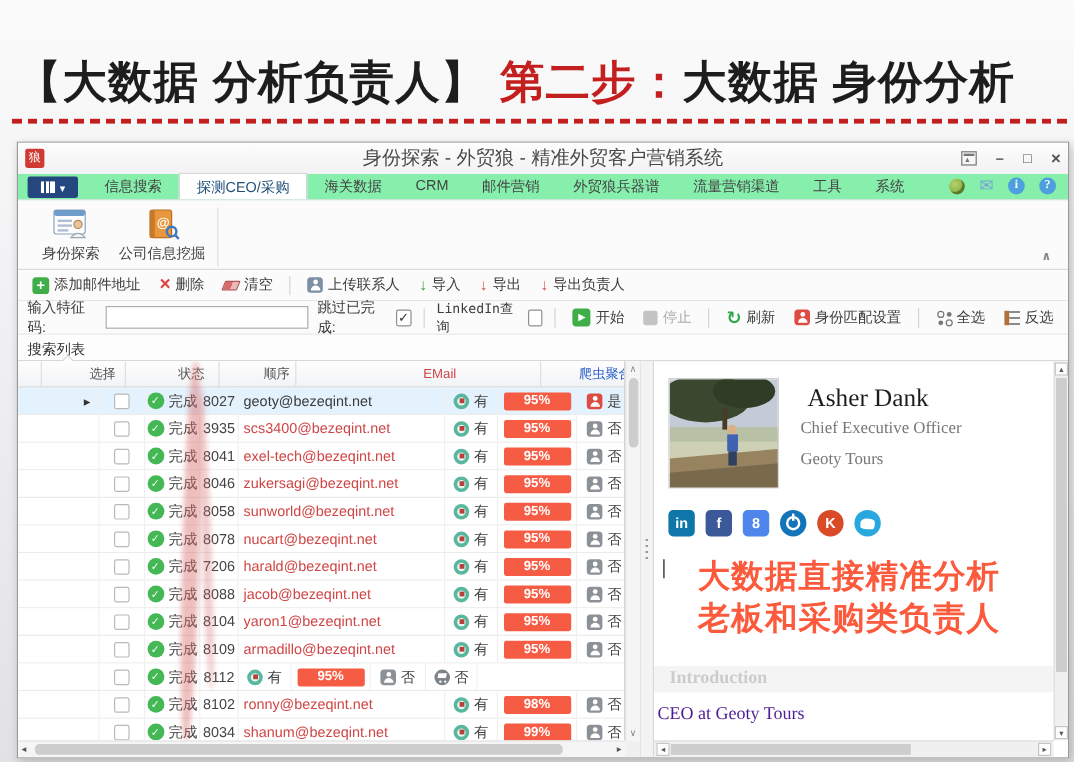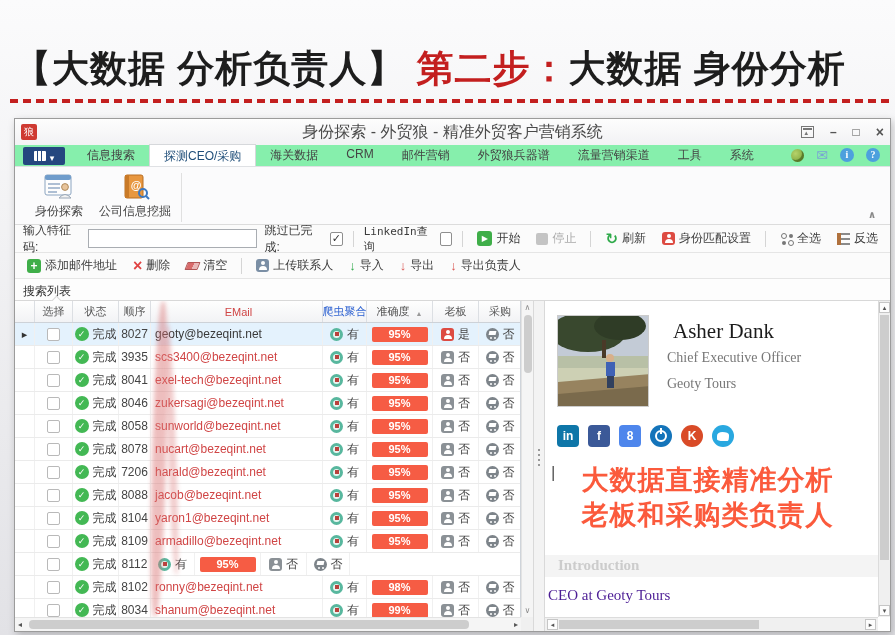--- a/index.html
+++ b/index.html
@@ -100,30 +100,30 @@
   .st-ico::before{ content:"✓"; font-weight:bold;}
 
   
   .listlabel{ height:22px; border-bottom:1px solid #d8d8d8; background:#fdfdfd; font-size:12px; color:#333; display:flex; align-items:center; padding:3px 0 0 8px; flex:none; position:relative;}
   .notch{ position:absolute; left:38px; bottom:-4px; width:7px; height:7px; background:#fdfdfd; border:1px solid #d8d8d8; border-right:none; border-bottom:none; transform:rotate(45deg);}
 
   
   .main{ flex:1; display:flex; overflow:hidden; background:#f0f0f0;}
   .gridpanel{ width:519px; flex:none; position:relative; background:#fff; border-right:1px solid #d9d9d9;}
   .gridwrap{ position:absolute; left:0; top:0; right:12px; bottom:14px; overflow:hidden; border-right:1px solid #cfd4da;}
-  .gh{ display:flex; height:22px; background:linear-gradient(#fefefe,#f2f3f5); border-bottom:1px solid #cdd2d8; font-size:11px; color:#555; align-items:center;}
+  .gh{ display:flex; height:22px; background:linear-gradient(#fefefe,#f2f3f5); border-bottom:1px solid #cdd2d8; font-size:11px; color:#555; align-items:center;gap:32px;}
   .gh .gc{ justify-content:center; border-right:1px solid #dcdfe3; height:100%; display:flex; align-items:center;}
   .gc{ flex:none; display:flex; align-items:center; justify-content:center; gap:4px; overflow:hidden; white-space:nowrap;}
   .c-ind{ width:20px;} .c-sel{ width:38px;} .c-status{ width:46px;} .c-order{ width:32px;}
   .c-email{ width:172px; justify-content:flex-start; padding-left:4px;}
   .c-crawler{ width:44px;} .c-acc{ width:66px;} .c-boss{ width:46px;} .c-buy{ width:43px;}
   .hd-link{ color:var(--header-link); }
   .sort::before{ content:"▲"; font-size:7px; color:#999; margin-left:2px;}
   .gridbody{ position:relative; }
-  .grow{ display:flex; height:23px; align-items:flex-start; border-bottom:1px solid #ebebeb; font-size:12px; color:#444; background:#fff;}
+  .grow{ display:flex; height:23px; align-items:flex-start; border-bottom:1px solid #ebebeb; font-size:12px; color:#444; background:#fff;padding-left:48px;}
   .grow .gc{ border-right:1px solid #f0f0f0; height:100%;}
   .grow.selected{ background:#e4f2fd; }
   .grow.selected .c-ind::before{ content:"▸"; color:#333; font-size:11px;}
   .c-email{ color:var(--email-text); }
   .grow.selected .c-email{ color:#3a3a3a; }
   .gcb{ width:13px; height:13px; border:1px solid #b9b9b9; background:#fff; border-radius:2px;}
   .badge{ display:inline-block; width:56px; height:15px; line-height:15px; text-align:center; background:var(--accuracy-badge); color:#fff; font-size:11px; font-weight:bold; border-radius:2px;}
   .smudge{ position:absolute; background:#d97070; opacity:.45; filter:blur(2px); border-radius:45%; z-index:3; pointer-events:none;}
   .sm1{ left:137px; top:0; width:14px; height:100%; transform:rotate(1.5deg);}
   .sm2{ left:153px; top:24px; width:8px; height:250px; transform:rotate(-2deg); opacity:.35;}
@@ -229,20 +229,52 @@
         <text x="16" y="15" font-size="11" fill="#fff" text-anchor="middle" font-weight="bold">@</text>
         <circle cx="23" cy="19" r="4" fill="none" stroke="#3b78c2" stroke-width="2"></circle>
         <line x1="26" y1="22" x2="29" y2="25" stroke="#3b78c2" stroke-width="2"></line>
       </svg>
       <span class="bb-label">公司信息挖掘</span>
     </div>
     <div class="vsep"></div>
     <span class="collapse-ico"></span>
   </div>
 
+  <div class="tbar t2">
+    <span class="tbtn">
+        <span class="ico plus-ico"></span>
+        <span>添加邮件地址</span>
+      </span>
+    <span class="tbtn">
+        <span class="ico x-ico"></span>
+        <span>删除</span>
+      </span>
+    <span class="tbtn">
+        <span class="ico eraser-ico"></span>
+        <span>清空</span>
+      </span>
+    <span class="sep"></span>
+    <span class="tbtn">
+        <span class="p-icon blue"></span>
+        <span>上传联系人</span>
+      </span>
+    <span class="tbtn">
+        <span class="ico arr-g"></span>
+        <span>导入</span>
+      </span>
+    <span class="tbtn">
+        <span class="ico arr-r"></span>
+        <span>导出</span>
+      </span>
+    <span class="tbtn">
+        <span class="ico arr-r"></span>
+        <span>导出负责人</span>
+      </span>
+  </div>
+
   <div class="tbar t1">
     <span>输入特征码:</span>
     <input class="feature-input" value="" style="">
     <span>跳过已完成:</span>
     <span class="cb checked" id="skip-cb"></span>
     <span class="sep"></span>
     <span class="mono">LinkedIn查询</span>
     <span class="cb" id="li-cb"></span>
     <span class="sep"></span>
     <span class="tbtn">
@@ -263,52 +295,20 @@
         <span>身份匹配设置</span>
       </span>
     <span class="sep"></span>
     <span class="tbtn">
         <span class="ico dots4"></span>
         <span>全选</span>
       </span>
     <span class="tbtn">
         <span class="ico bars-ico"></span>
         <span>反选</span>
-      </span>
-  </div>
-
-  <div class="tbar t2">
-    <span class="tbtn">
-        <span class="ico plus-ico"></span>
-        <span>添加邮件地址</span>
-      </span>
-    <span class="tbtn">
-        <span class="ico x-ico"></span>
-        <span>删除</span>
-      </span>
-    <span class="tbtn">
-        <span class="ico eraser-ico"></span>
-        <span>清空</span>
-      </span>
-    <span class="sep"></span>
-    <span class="tbtn">
-        <span class="p-icon blue"></span>
-        <span>上传联系人</span>
-      </span>
-    <span class="tbtn">
-        <span class="ico arr-g"></span>
-        <span>导入</span>
-      </span>
-    <span class="tbtn">
-        <span class="ico arr-r"></span>
-        <span>导出</span>
-      </span>
-    <span class="tbtn">
-        <span class="ico arr-r"></span>
-        <span>导出负责人</span>
       </span>
   </div>
 
   <div class="listlabel">
       <span>搜索列表</span>
       <span class="notch"></span>
     </div>
 
   <div class="main">
 

